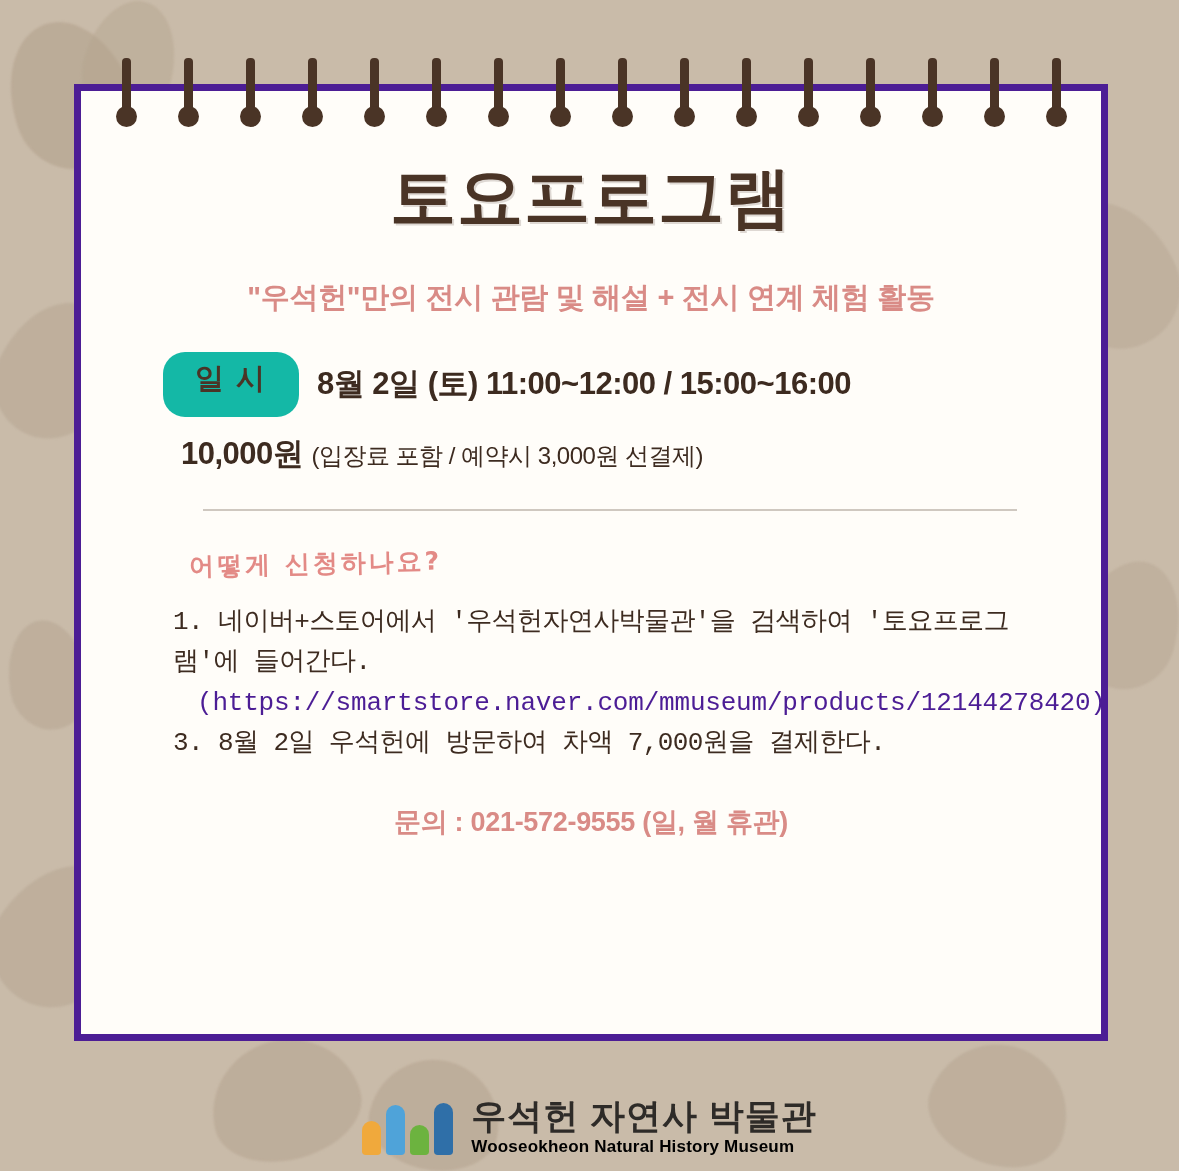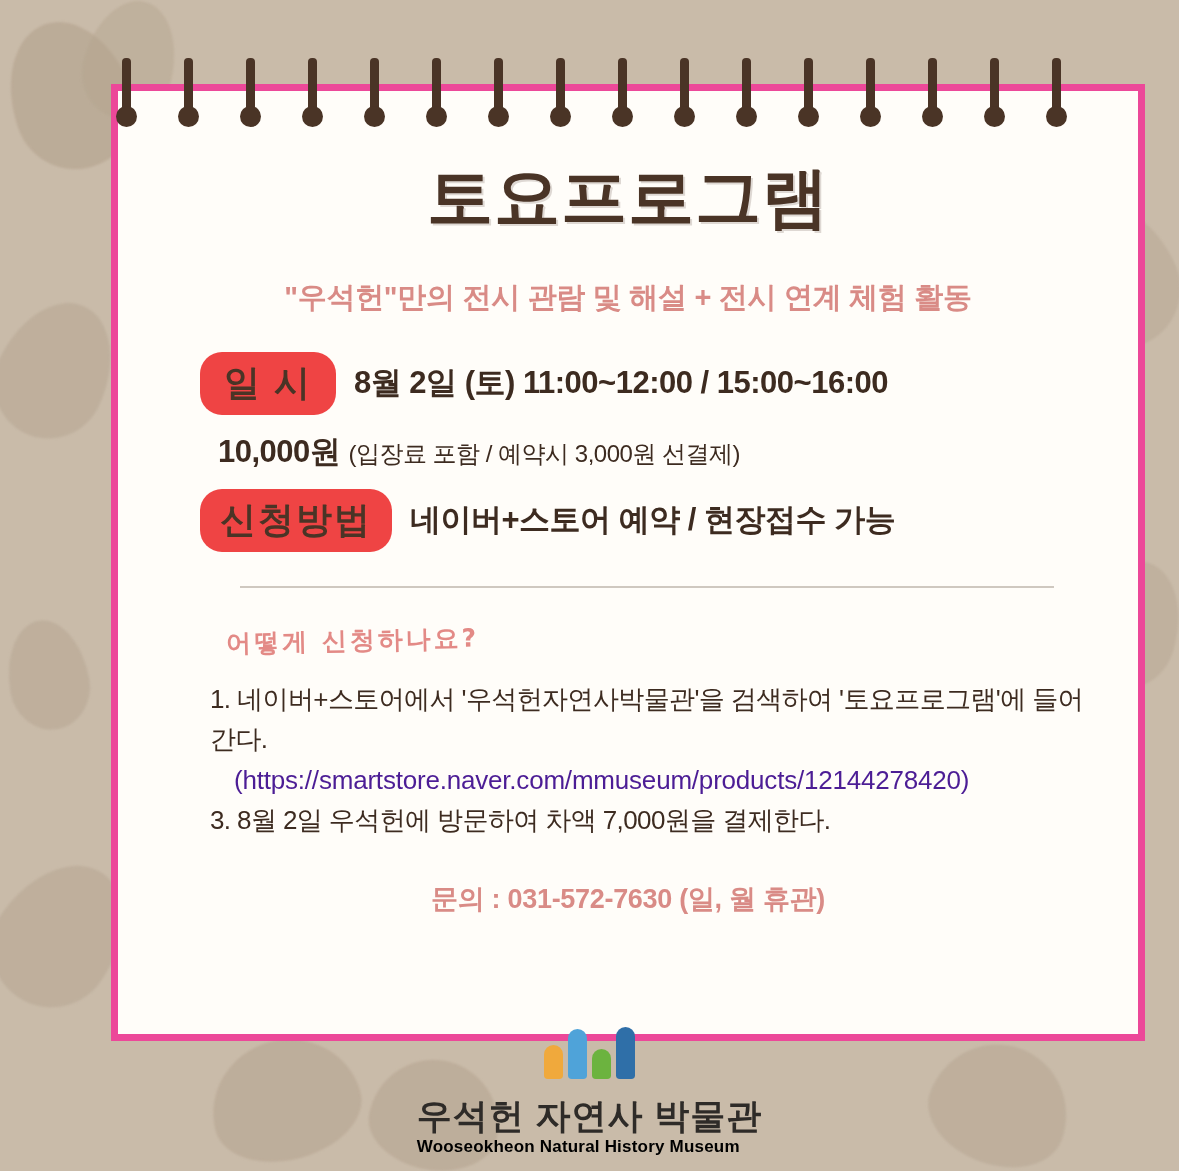--- a/index.html
+++ b/index.html
@@ -27,22 +27,21 @@
   .deco10 { width: 100px; height: 130px; right: 0px; top: 560px; transform: rotate(18deg); background: rgba(176,158,137,0.35); }
 
   
   .card {
     position: absolute;
     left: 74px;
     top: 84px;
     width: 1034px;
     height: 957px;
     background: #fffdf9;
-    border: 7px solid #ec4899;
-    margin-left: 37px;
+    border: 7px solid #4c1d95;
   }
 
   
   .spiral { position: absolute; left: 74px; top: 58px; width: 1034px; height: 80px; pointer-events: none; }
   .ring { position: absolute; top: 0; width: 9px; height: 58px; background: #4a3426; border-radius: 4px; }
   .ring::after { content: ""; position: absolute; left: -6px; bottom: -11px; width: 21px; height: 21px; border-radius: 50%; background: #4a3426; }
 
   .content { padding: 52px 54px 0 54px; position: relative; height: 100%; }
 
   .title {
@@ -61,26 +60,26 @@
     font-size: 29px;
     font-weight: bold;
     color: #d98b86;
     margin-top: 44px;
     letter-spacing: -0.3px;
   }
 
   .info-list { margin-top: 34px; padding-left: 28px; }
   .info-row { display: flex; align-items: center; margin-bottom: 16px; }
   .tag {
-    background: #ef4444;
+    background: #14b8a6;
     color: #4a3426;
-    font-size: 36px;
+    font-size: 29px;
     font-weight: bold;
     border-radius: 22px;
-    padding: 7px 20px 7px 20px;
+    padding: 7px 20px 18px 20px;
     min-width: 136px;
     text-align: center;
     letter-spacing: 2px;
     flex: none;
   }
   .info-val { font-size: 31px; color: #3d2b20; margin-left: 18px; font-weight: bold; letter-spacing: -0.5px; }
   .info-val .sub { font-weight: normal; font-size: 24px; }
 
   .divider { height: 2px; background: #cfc8c0; margin: 34px 30px 0 68px; }
 
@@ -88,28 +87,28 @@
     margin: 36px 0 0 54px;
     font-size: 25px;
     font-weight: bold;
     color: #e38a86;
     letter-spacing: 3px;
     transform: rotate(-1.2deg);
     display: inline-block;
     font-family: "DejaVu Sans", sans-serif;
   }
 
-  .steps { margin: 22px 0 0 38px; }
+  .steps { margin: 22px 0 0 38px; font-family: Liberation Mono, monospace; }
   .step { font-size: 26px; color: #3d2b20; line-height: 1.56; letter-spacing: -0.6px; }
   .step-url { font-size: 26px; color: #4c1d95; line-height: 1.56; margin-left: 24px; letter-spacing: -0.2px; }
 
   .contact { text-align: center; margin-top: 40px; font-size: 27px; color: #d98b86; font-weight: bold; letter-spacing: -0.3px; }
 
   
-  .footer { position: absolute; left: 0; bottom: 14px; width: 100%; display: flex; justify-content: center; align-items: center; gap: 18px; flex-direction: column; }
+  .footer { position: absolute; left: 0; bottom: 14px; width: 100%; display: flex; justify-content: center; align-items: center; gap: 18px; }
   .logo-mark { display: flex; align-items: flex-end; gap: 5px; height: 56px; }
   .bar { width: 19px; border-radius: 10px 10px 4px 4px; }
   .bar.b1 { height: 34px; background: #f0a93c; }
   .bar.b2 { height: 50px; background: #4fa3d9; }
   .bar.b3 { height: 30px; background: #6cb33f; }
   .bar.b4 { height: 52px; background: #2f6fa8; }
   .logo-text { display: flex; flex-direction: column; justify-content: center; }
   .logo-ko { font-size: 35px; font-weight: bold; color: #2e2b28; letter-spacing: 1px; line-height: 1.1; }
   .logo-en { font-size: 17px; font-weight: bold; color: #000000; letter-spacing: 0.2px; margin-top: 2px; }
 </style>
@@ -136,37 +135,33 @@
       <div class="info-row">
         <span class="tag">일 시</span>
         <span class="info-val">8월 2일 (토) 11:00~12:00 / 15:00~16:00</span>
       </div>
       <div class="info-row">
         <span class="info-val">
           <span>10,000원</span>
           <span class="sub">(입장료 포함 / 예약시 3,000원 선결제)</span>
         </span>
       </div>
-      <div class="info-row">
-        <span class="tag">신청방법</span>
-        <span class="info-val">네이버+스토어 예약 / 현장접수 가능</span>
-      </div>
     </div>
 
     <div class="divider"></div>
 
     <div class="howto-title">어떻게 신청하나요?</div>
 
     <div class="steps">
       <div class="step">1. 네이버+스토어에서 '우석헌자연사박물관'을 검색하여 '토요프로그램'에 들어간다.</div>
       <div class="step-url">(https://smartstore.naver.com/mmuseum/products/12144278420)</div>
       <div class="step">3. 8월 2일 우석헌에 방문하여 차액 7,000원을 결제한다.</div>
     </div>
 
-    <div class="contact">문의 : 031-572-7630 (일, 월 휴관)</div>
+    <div class="contact">문의 : 021-572-9555 (일, 월 휴관)</div>
   </div>
 </div>
 
 <div class="spiral">
   <div class="ring" style="left:48px"></div>
   <div class="ring" style="left:110px"></div>
   <div class="ring" style="left:172px"></div>
   <div class="ring" style="left:234px"></div>
   <div class="ring" style="left:296px"></div>
   <div class="ring" style="left:358px"></div>

